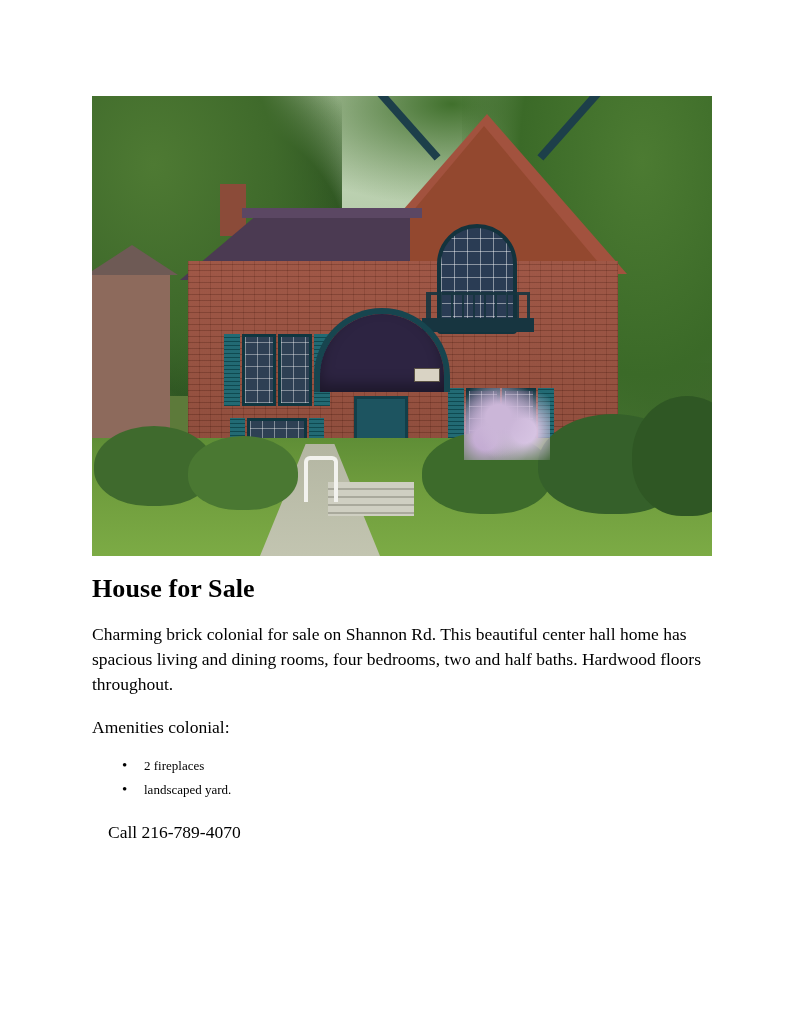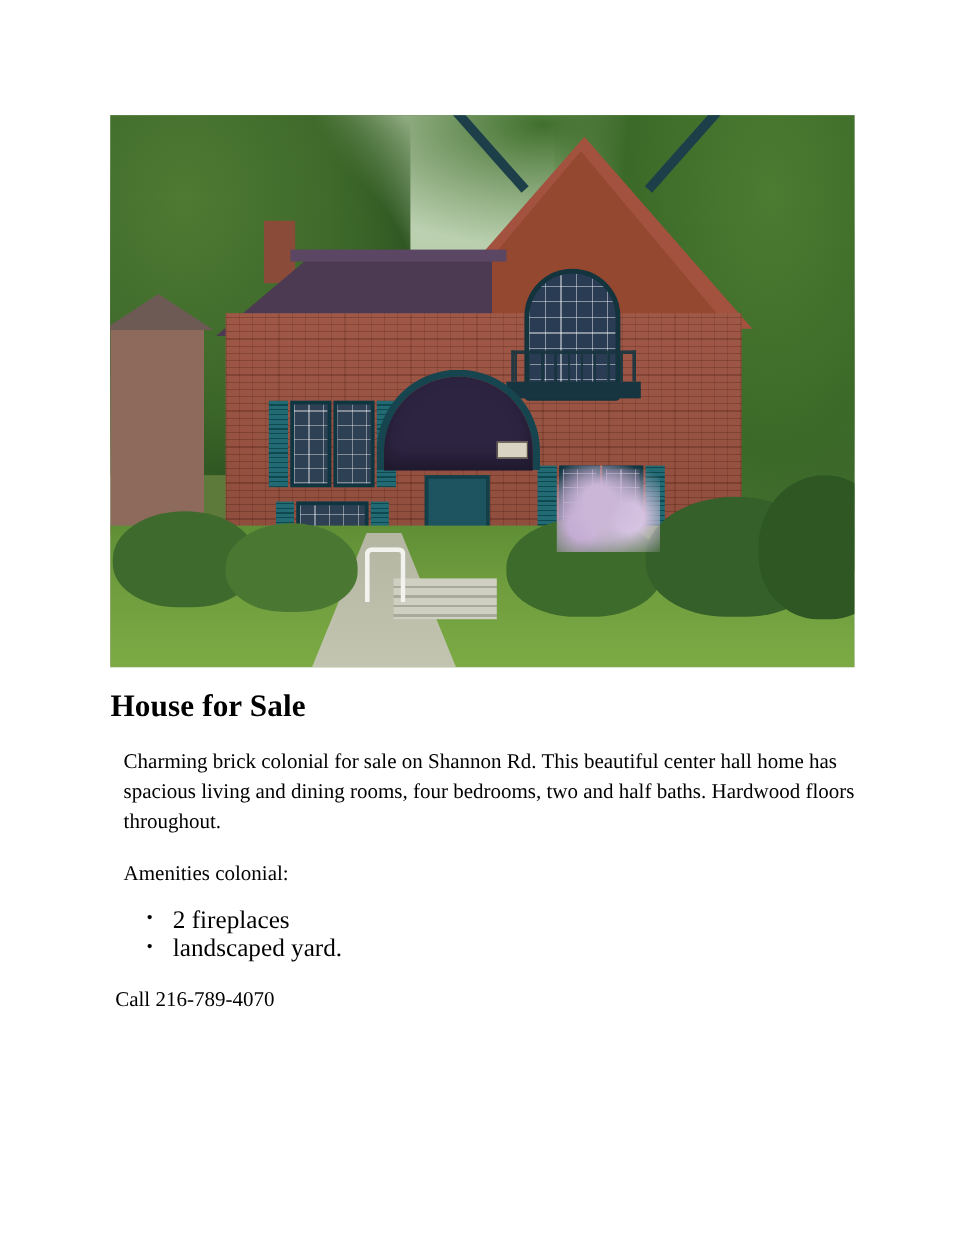--- a/index.html
+++ b/index.html
@@ -267,44 +267,44 @@
   h1.title {
     font-family: "Liberation Serif", serif;
     font-size: 26px;
     font-weight: bold;
     margin: 18px 0 0 0;
     letter-spacing: 0.1px;
   }
   p.para {
     font-size: 17.5px;
     line-height: 25px;
-    margin: 18px 0 0 11px;
+    margin: 18px 0 0 0;
   }
   ul.amenities {
     margin: 14px 0 0 0;
     padding-left: 52px;
     list-style: none;
   }
   ul.amenities li {
-    font-size: 21px;
+    font-size: 13px;
     line-height: 24px;
     position: relative;
     padding-left: 0;
   }
   ul.amenities li:before {
     content: "\2022";
     position: absolute;
     left: -22px;
     top: -1px;
     font-size: 15px;
   }
   p.call {
     font-size: 17.5px;
     line-height: 25px;
-    margin: 18px 0 0 4px;
+    margin: 18px 0 0 16px;
   }
 </style>
 </head>
 <body>
 
 <div class="page">
   <div class="doc-body">
 
     <div class="photo-frame">
       <div class="photo">

